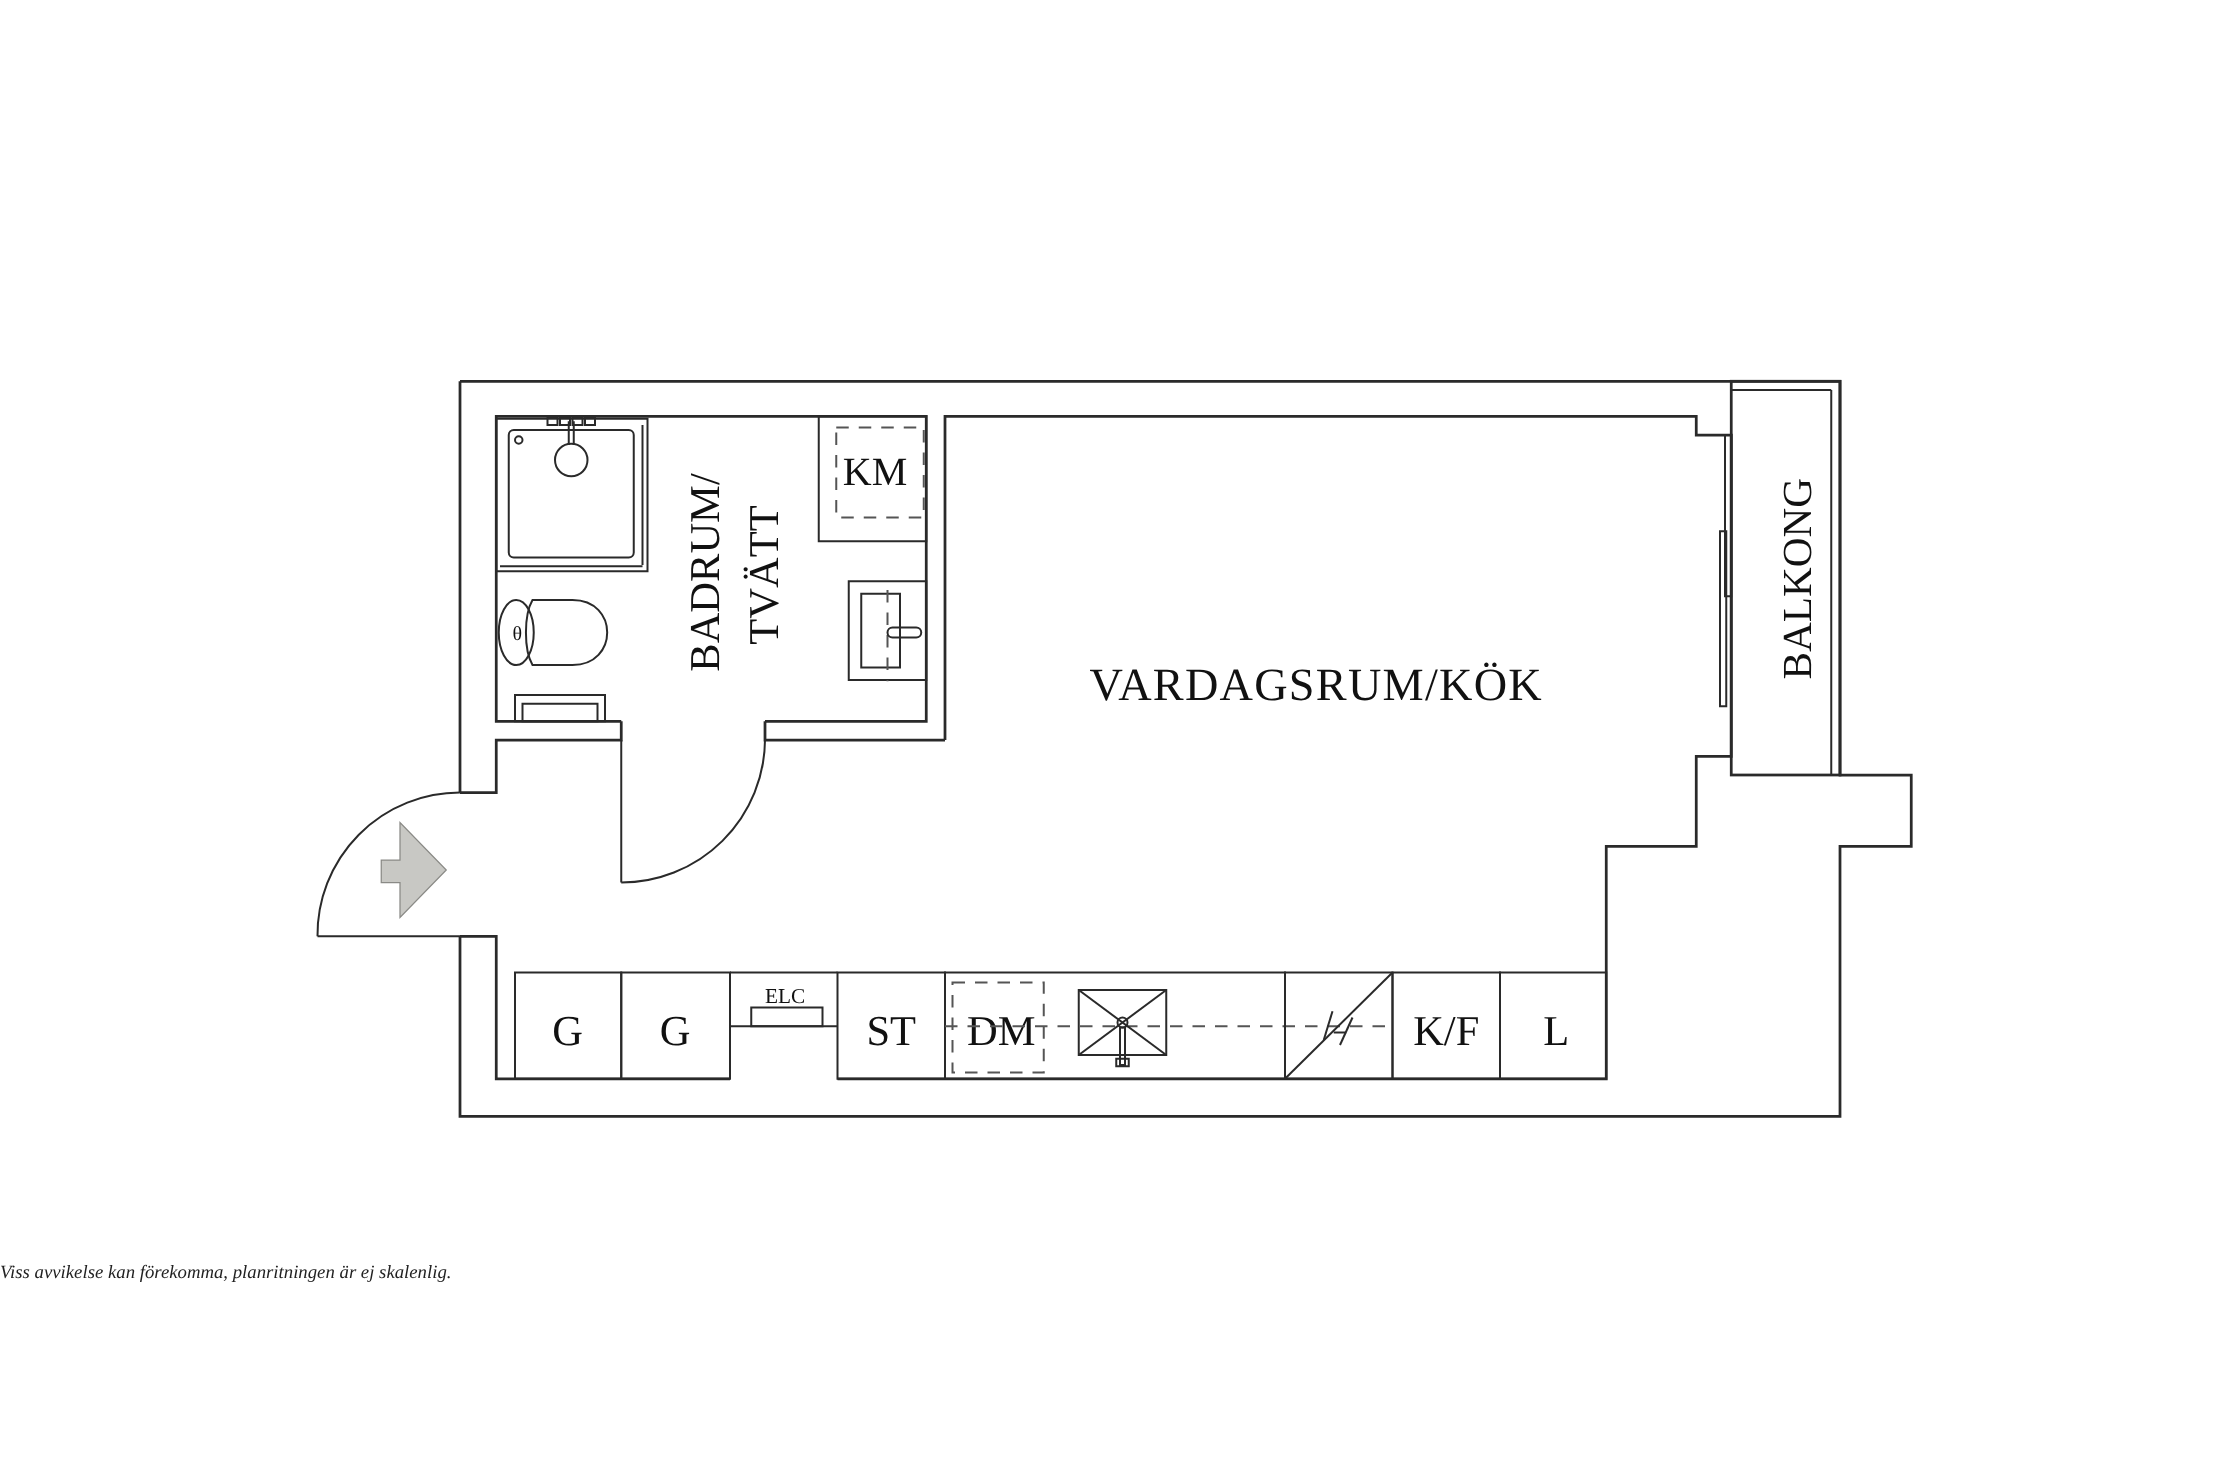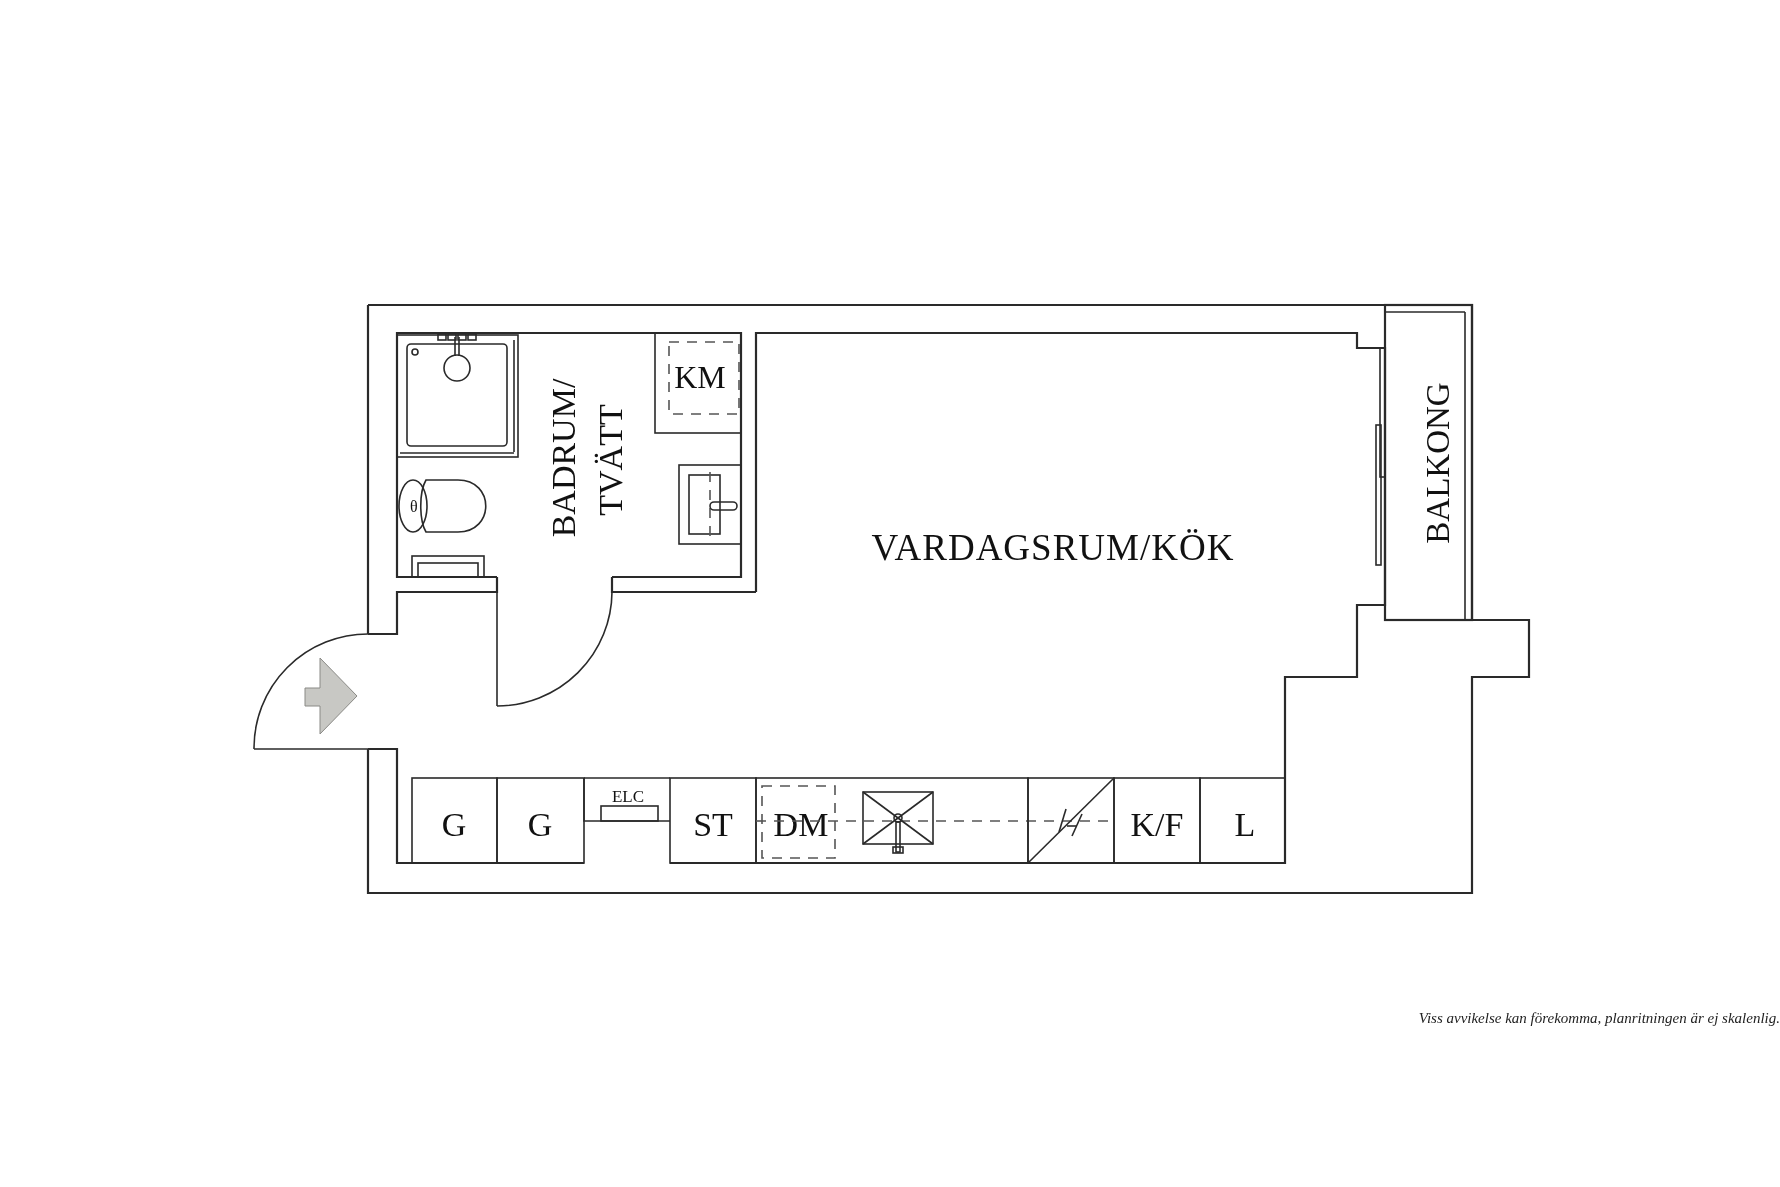--- a/index.html
+++ b/index.html
@@ -2,21 +2,21 @@
 <html><head>
   <meta charset="utf-8">
   <style>
     html, body { margin: 0; padding: 0; background: #ffffff; }
     body { width: 1780px; height: 1187px; position: relative; overflow: hidden; font-family: "DejaVu Serif", "Liberation Serif", serif; }
     #plan { position: absolute; left: 0; top: 0; }
     .wall { fill: none; stroke: #2a2a2a; stroke-width: 2.2; }
     .thin { fill: none; stroke: #2a2a2a; stroke-width: 1.6; }
     .dash { fill: none; stroke: #555; stroke-width: 1.6; stroke-dasharray: 10 8; }
     .lbl { fill: #111; font-family: "Liberation Serif", "DejaVu Serif", serif; }
-    .footer { position: absolute; left: 0; width: 1780px; top: 1010px; text-align: right; font-family: "Liberation Serif", "DejaVu Serif", serif; font-style: italic; font-size: 15px; color: #222; }
+    .footer { position: absolute; left: 0; width: 1780px; top: 1010px; text-align: left; font-family: "Liberation Serif", "DejaVu Serif", serif; font-style: italic; font-size: 15px; color: #222; }
   </style>
 </head>
 <body>
 
 <svg id="plan" width="1780" height="1187" viewBox="0 0 1780 1187">
 
   <path class="wall" d="M368,305 L1472,305 L1472,620 L1529,620 L1529,677 L1472,677 L1472,893 L368,893 L368,749 M368,634 L368,305"></path>
 
   <g>
     <rect class="wall" x="1385" y="305" width="87" height="315"></rect>

